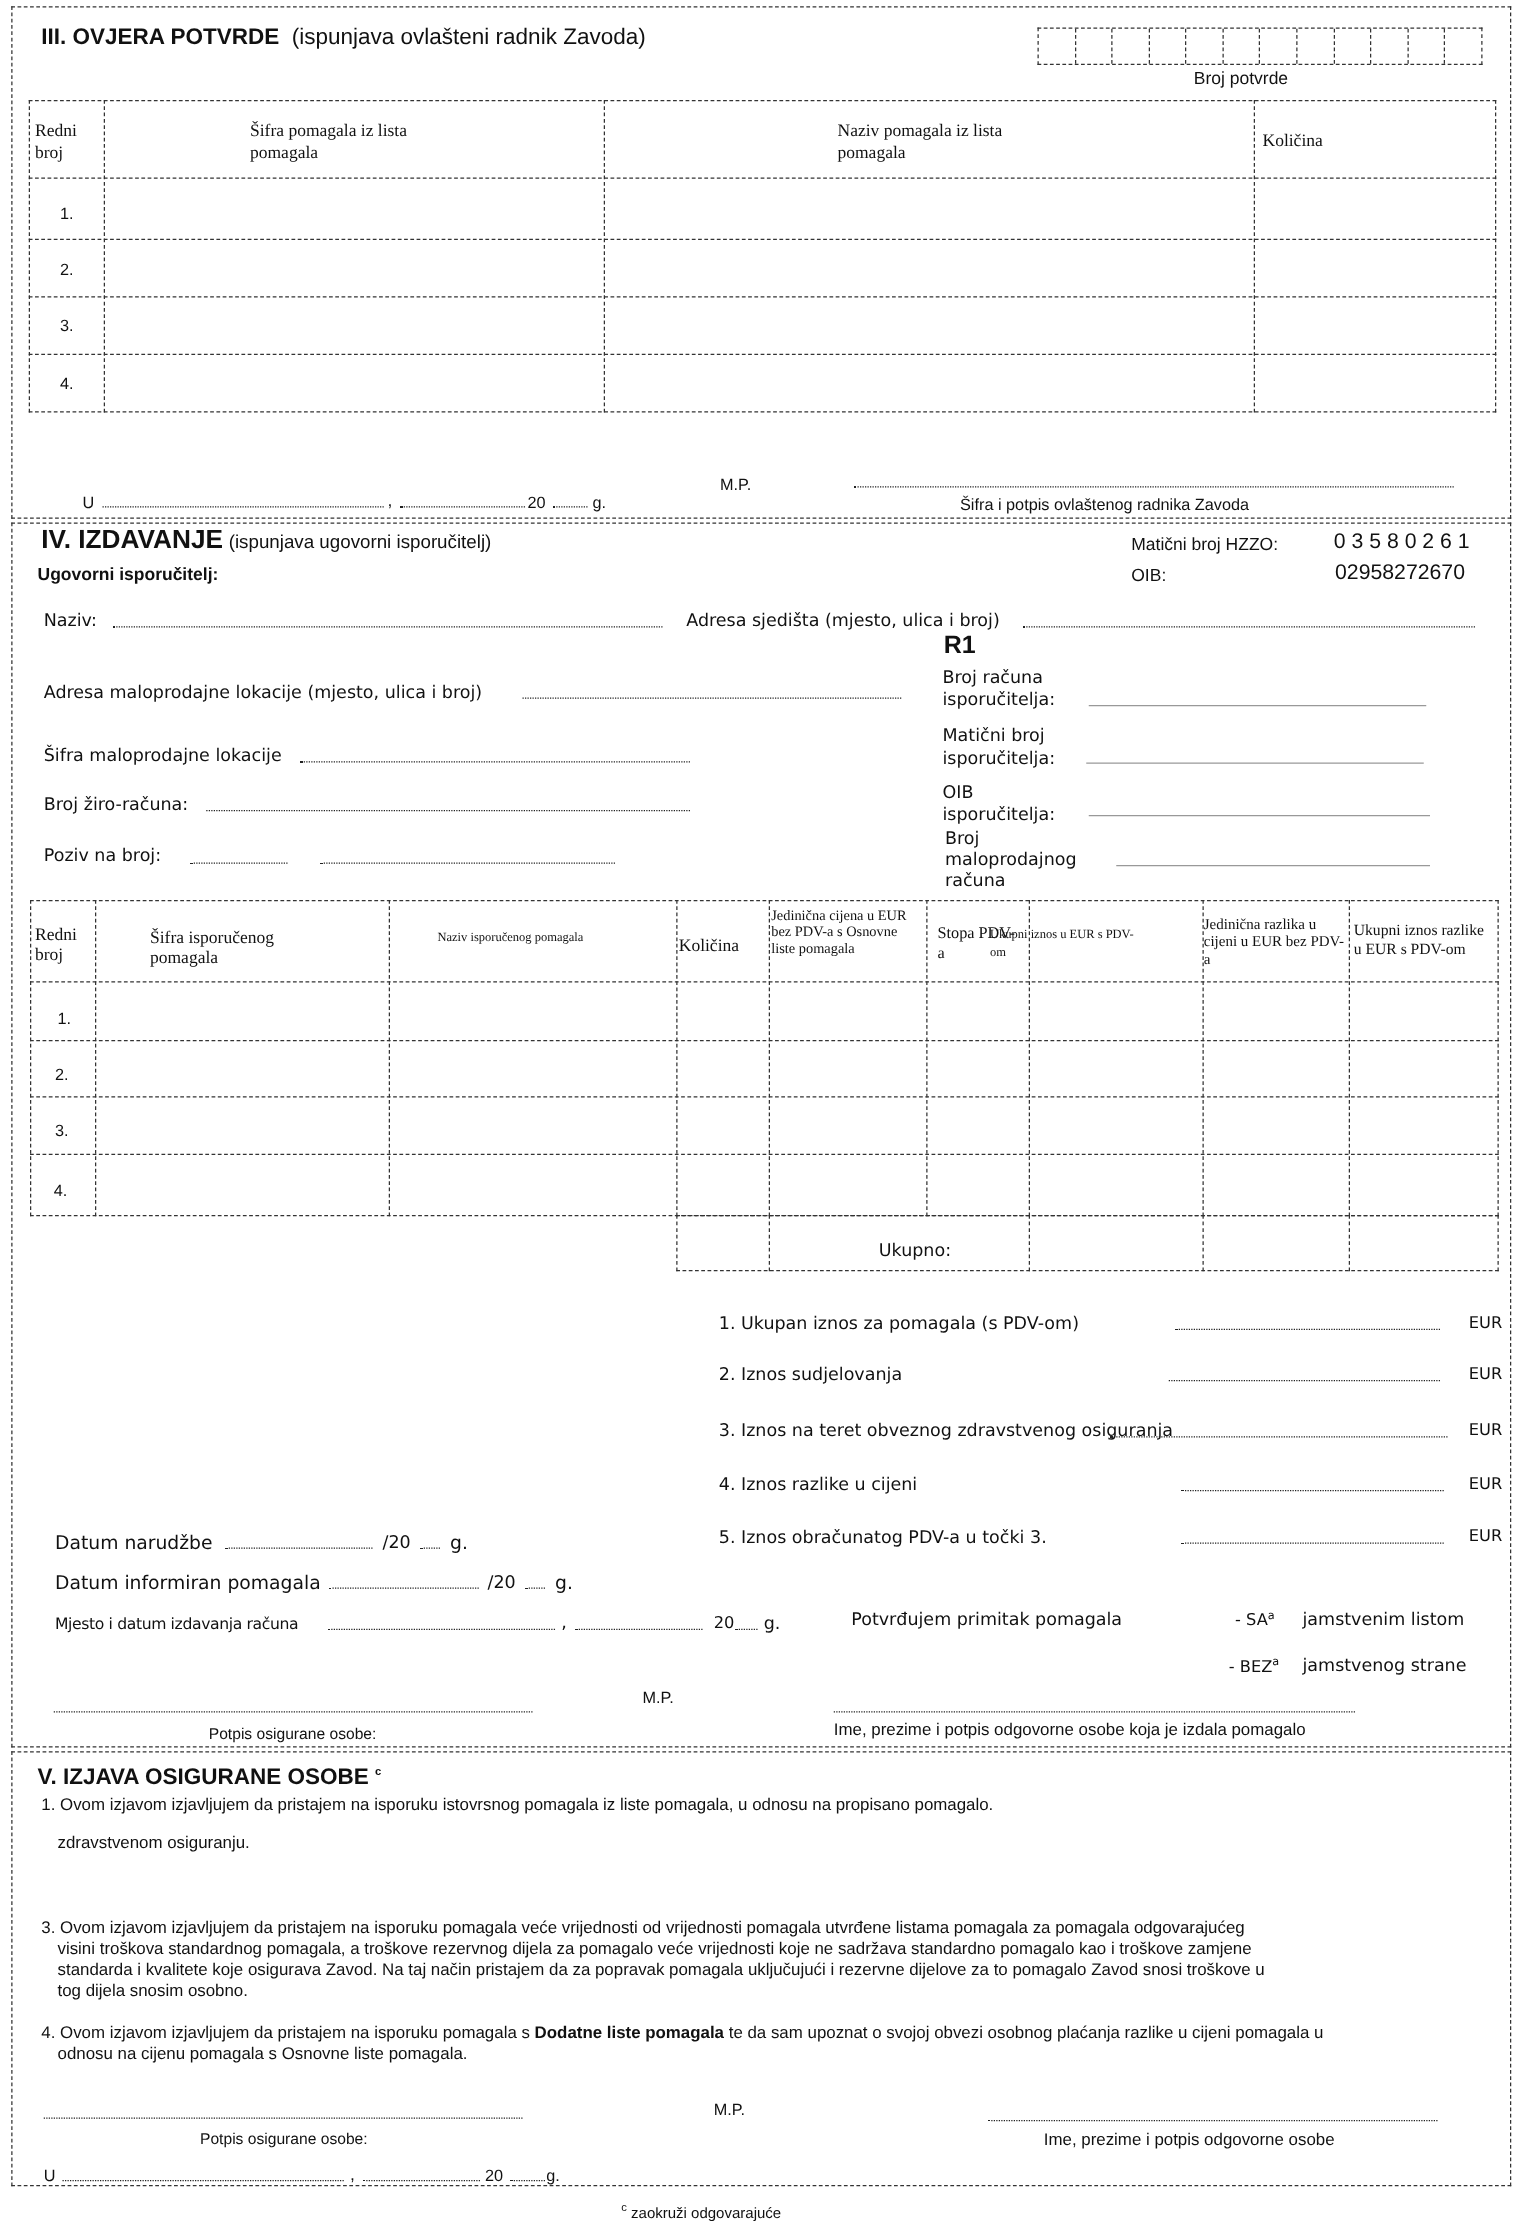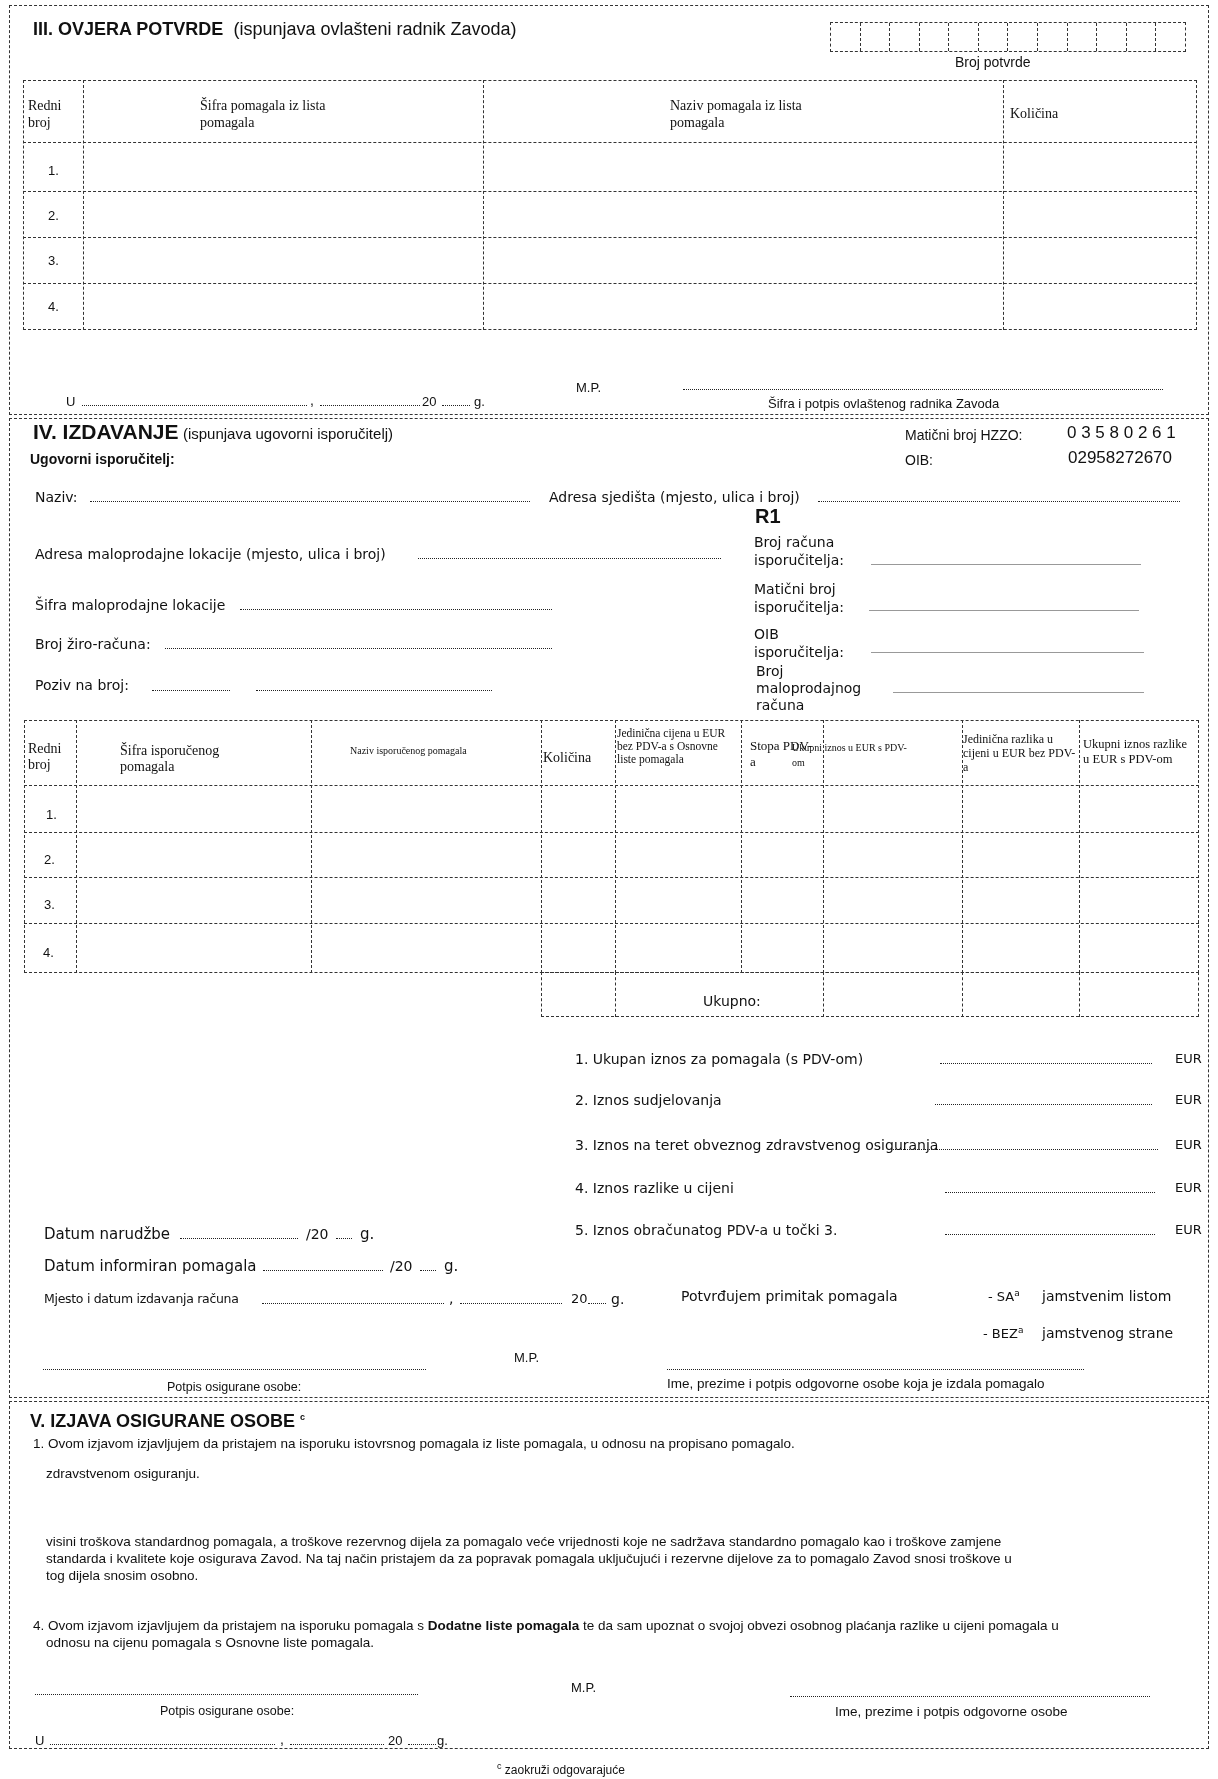--- a/index.html
+++ b/index.html
@@ -202,20 +202,21 @@
 <div class="t ls" style="left:667px;top:1376px;font-size:13.5px;">Ime, prezime i potpis odgovorne osobe koja je izdala pomagalo</div>
 
 <div class="box" style="left:9px;top:1401px;width:1200px;height:348px;"></div>
 <div class="t sec-title" style="left:30px;top:1409px;font-size:18px;"><span>V. IZJAVA OSIGURANE OSOBE</span> <sup>c</sup></div>
 
 <div class="para" style="left:33px;top:1435px;">1. Ovom izjavom izjavljujem da pristajem na isporuku istovrsnog pomagala iz liste pomagala, u odnosu na propisano pomagalo.</div>
 <div class="para" style="left:33px;top:1465px;">
   <div style="padding-left:13px">zdravstvenom osiguranju.</div>
 </div>
 <div class="para" style="left:33px;top:1533px;">
+  <div>3. Ovom izjavom izjavljujem da pristajem na isporuku pomagala veće vrijednosti od vrijednosti pomagala utvrđene listama pomagala za pomagala odgovarajućeg</div>
   <div style="padding-left:13px">visini troškova standardnog pomagala, a troškove rezervnog dijela za pomagalo veće vrijednosti koje ne sadržava standardno pomagalo kao i troškove zamjene</div>
   <div style="padding-left:13px">standarda i kvalitete koje osigurava Zavod. Na taj način pristajem da za popravak pomagala uključujući i rezervne dijelove za to pomagalo Zavod snosi troškove u</div>
   <div style="padding-left:13px">tog dijela snosim osobno.</div>
 </div>
 <div class="para" style="left:33px;top:1617px;">
   <div><span>4. Ovom izjavom izjavljujem da pristajem na isporuku pomagala s </span><b>Dodatne liste pomagala</b><span> te da sam upoznat o svojoj obvezi osobnog plaćanja razlike u cijeni pomagala u</span></div>
   <div style="padding-left:13px">odnosu na cijenu pomagala s Osnovne liste pomagala.</div>
 </div>
 
 <div class="t ls" style="left:571px;top:1680px;font-size:13px;">M.P.</div>

